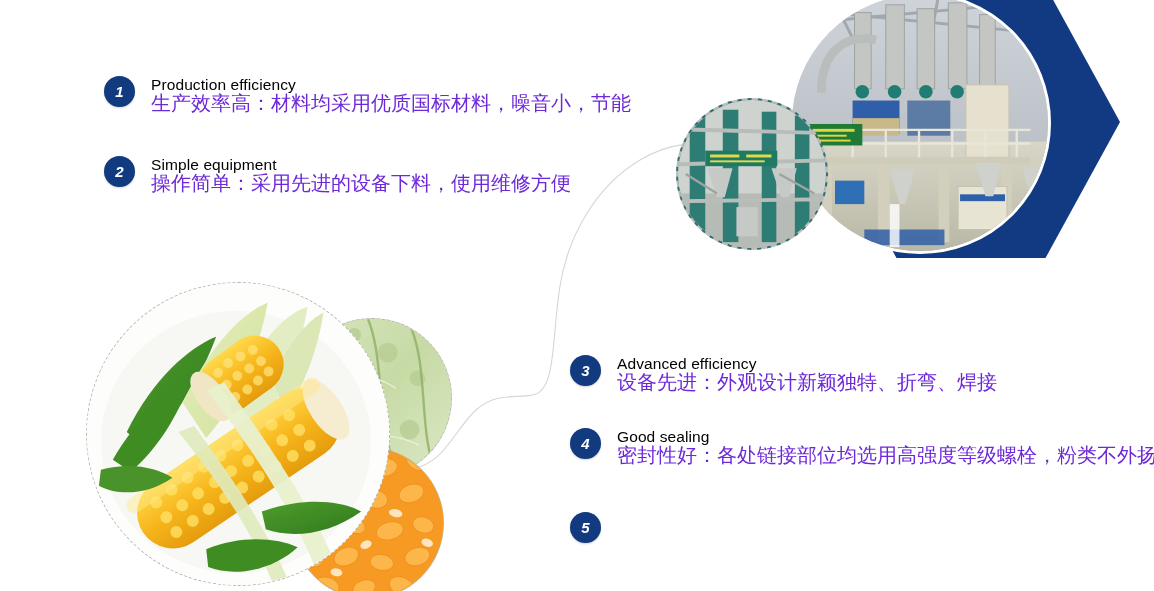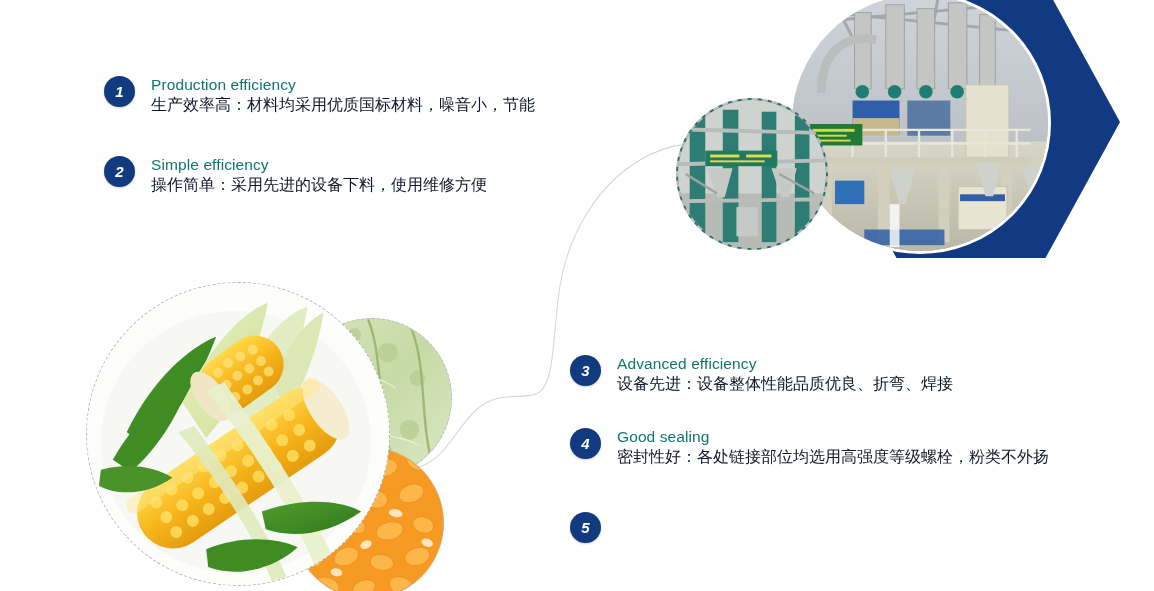--- a/index.html
+++ b/index.html
@@ -31,33 +31,33 @@
     font-weight:bold;
     font-size:15px;
     line-height:31px;
     text-align:center;
     flex:0 0 auto;
     margin-top:1px;
     box-shadow:0 1px 2px rgba(0,0,0,.18);
   }
   .ftext{ margin-left:16px; }
   .ftitle{
-    color:#0f766e;
+    color:#000000;
     font-size:15.5px;
     line-height:19px;
     letter-spacing:.1px;
     margin:0 0 1px 0;
     font-weight:400;
   }
   .fdesc{
-    color:#0f172a;
-    font-size:16px;
+    color:#6d28d9;
+    font-size:20px;
     line-height:20px;
     margin:0;
-    font-family:Liberation Serif, serif;
+    font-family:Liberation Mono, monospace;
   }
 
   
   #f1{left:104px;top:75px;}
   #f2{left:104px;top:155px;}
   #f3{left:570px;top:354px;}
   #f4{left:570px;top:427px;}
   #f5{left:570px;top:511px;}
 
   
@@ -418,30 +418,30 @@
     <div class="badge">1</div>
     <div class="ftext">
       <p class="ftitle">Production efficiency</p>
       <p class="fdesc">生产效率高：材料均采用优质国标材料，噪音小，节能</p>
     </div>
   </div>
 
   <div class="feature" id="f2">
     <div class="badge">2</div>
     <div class="ftext">
-      <p class="ftitle">Simple efficiency</p>
+      <p class="ftitle">Simple equipment</p>
       <p class="fdesc">操作简单：采用先进的设备下料，使用维修方便</p>
     </div>
   </div>
 
   <div class="feature" id="f3">
     <div class="badge">3</div>
     <div class="ftext">
       <p class="ftitle">Advanced efficiency</p>
-      <p class="fdesc">设备先进：设备整体性能品质优良、折弯、焊接</p>
+      <p class="fdesc">设备先进：外观设计新颖独特、折弯、焊接</p>
     </div>
   </div>
 
   <div class="feature" id="f4">
     <div class="badge">4</div>
     <div class="ftext">
       <p class="ftitle">Good sealing</p>
       <p class="fdesc">密封性好：各处链接部位均选用高强度等级螺栓，粉类不外扬</p>
     </div>
   </div>

